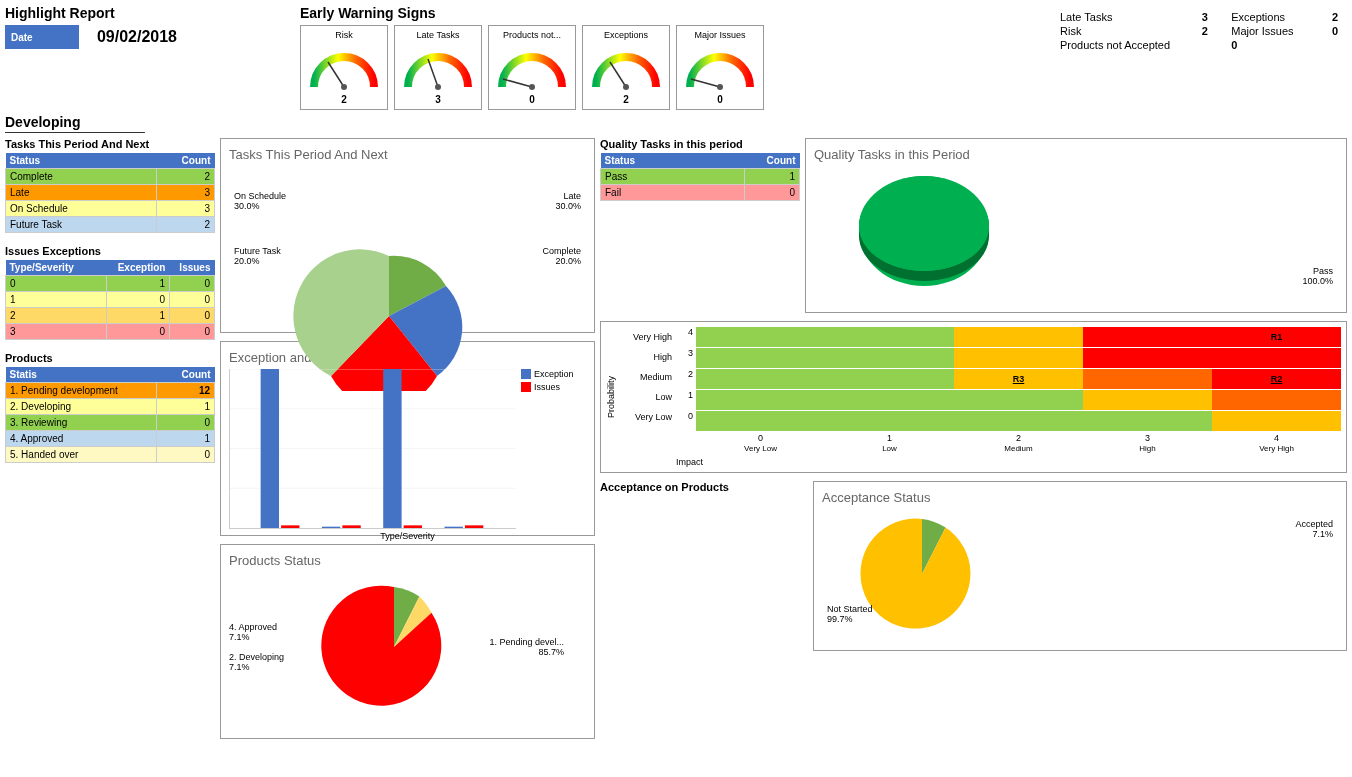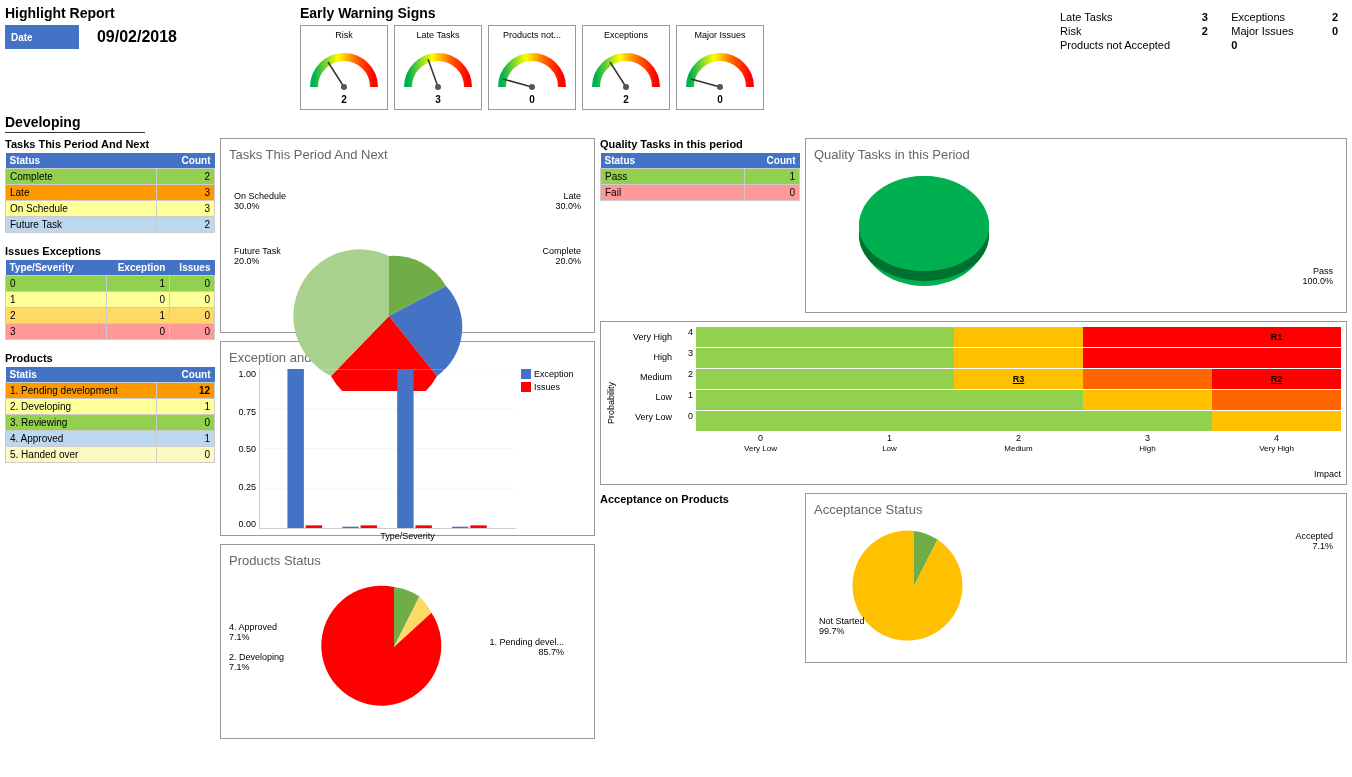--- a/index.html
+++ b/index.html
@@ -305,27 +305,20 @@
               <span>Late</span><br>
               <span>30.0%</span>
             </div>
           </div>
         </div>
       </div>
 
       <div style="border:1px solid #999; padding:8px; margin-bottom:8px; height:195px;">
         <div style="font-size:13px; color:#666; margin-bottom:4px;">Exception and Issues</div>
         <div style="display:flex; height:160px;">
-          <div style="display:flex; flex-direction:column; justify-content:space-between; font-size:9px; padding-right:3px; text-align:right; width:30px;">
-            <span>1.00</span>
-            <span>0.75</span>
-            <span>0.50</span>
-            <span>0.25</span>
-            <span>0.00</span>
-          </div>
           <div style="flex:1; position:relative; border-left:1px solid #ccc; border-bottom:1px solid #ccc;">
             <svg width="100%" height="100%" viewBox="0 0 280 120" preserveAspectRatio="none">
 
               <line x1="0" y1="0" x2="280" y2="0" stroke="#eee" stroke-width="0.5"></line>
               <line x1="0" y1="30" x2="280" y2="30" stroke="#eee" stroke-width="0.5"></line>
               <line x1="0" y1="60" x2="280" y2="60" stroke="#eee" stroke-width="0.5"></line>
               <line x1="0" y1="90" x2="280" y2="90" stroke="#eee" stroke-width="0.5"></line>
 
               <rect x="30" y="0" width="18" height="120" fill="#4472C4"></rect>
               <rect x="50" y="118" width="18" height="2" fill="#FF0000"></rect>
@@ -513,28 +506,28 @@
             <div style="display:flex; font-size:8px; margin-top:1px;">
               <div style="width:20px;"></div>
               <div style="flex:1; display:flex;">
                 <div style="flex:1; text-align:center;">Very Low</div>
                 <div style="flex:1; text-align:center;">Low</div>
                 <div style="flex:1; text-align:center;">Medium</div>
                 <div style="flex:1; text-align:center;">High</div>
                 <div style="flex:1; text-align:center;">Very High</div>
               </div>
             </div>
-            <div style="text-align:right; font-size:9px; margin-top:16px;">
+            <div style="text-align:left; font-size:9px; margin-top:4px;">
               <span>Impact</span>
             </div>
           </div>
         </div>
       </div>
 
-      <div style="display:flex; gap:5px;">
+      <div style="display:flex; gap:13px;">
 
         <div style="width:200px; flex-shrink:0;">
           <div style="font-size:11px; font-weight:bold; margin-bottom:3px;">Acceptance on Products</div>
         </div>
 
         <div style="border:1px solid #999; padding:8px; flex:1; height:170px;">
           <div style="font-size:13px; color:#666; margin-bottom:4px;">Acceptance Status</div>
           <div style="display:flex; align-items:center; height:130px; position:relative;">
             <svg width="160" height="120" style="margin-left:20px;">
 

